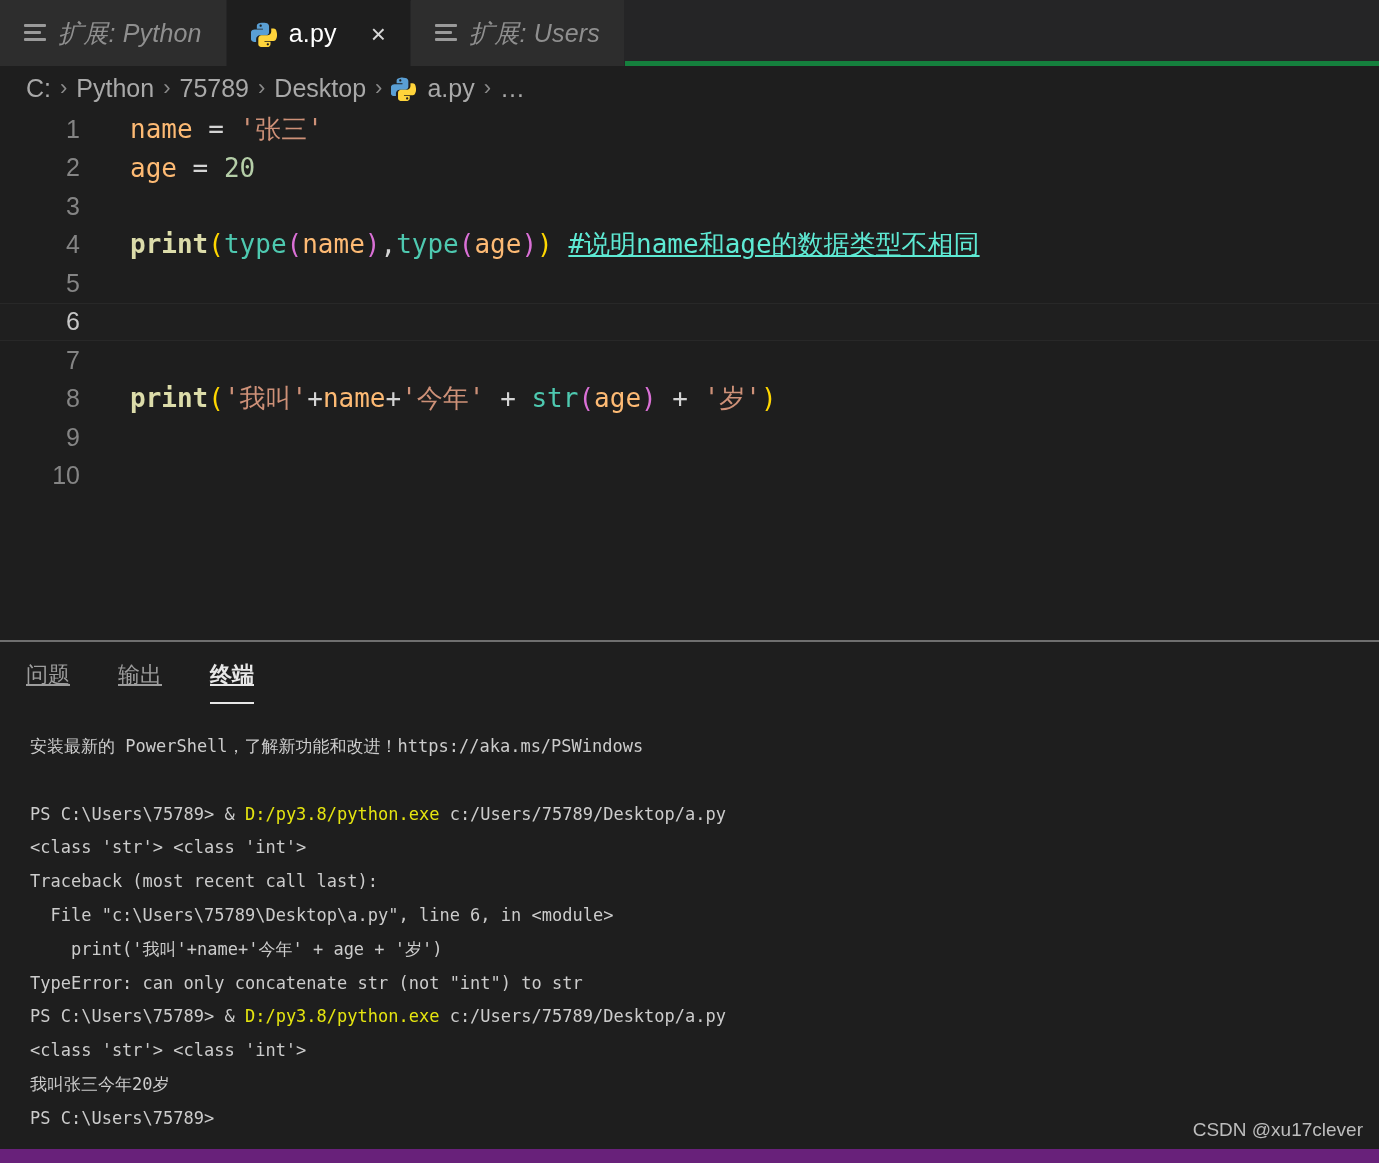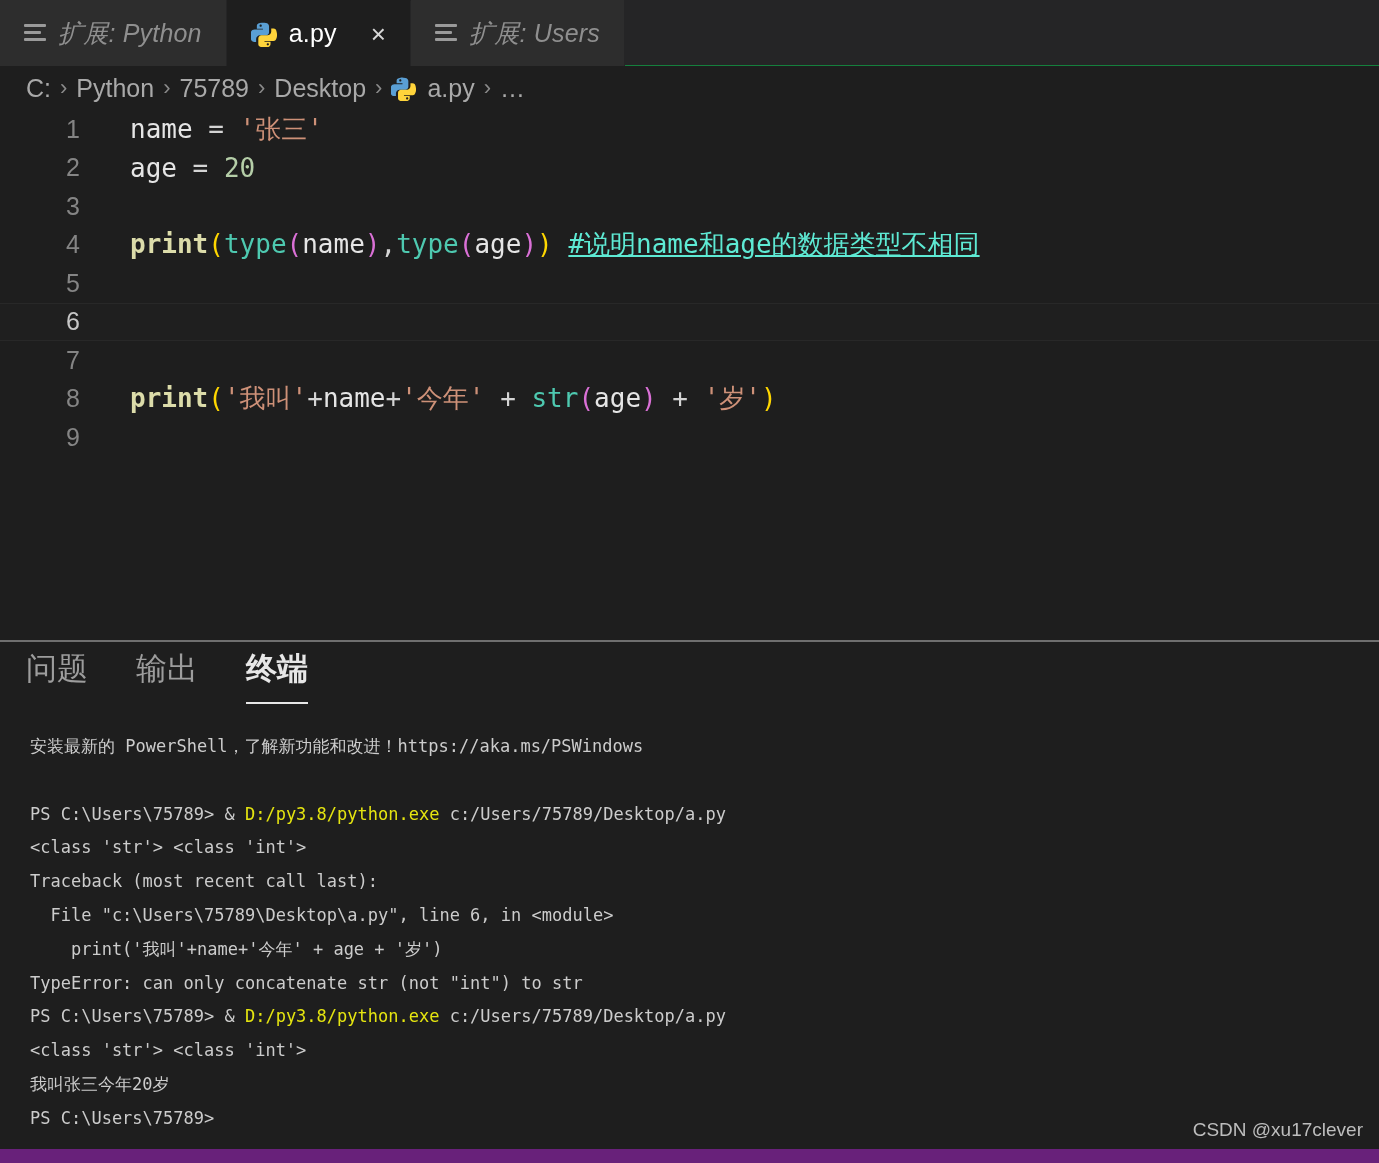--- a/index.html
+++ b/index.html
@@ -10,21 +10,21 @@
     background: #1e1e1e;
     font-family: "Liberation Sans", sans-serif;
   }
   #app { position: relative; width: 1379px; height: 1163px; background: #1e1e1e; }
 
   
   .tabbar {
     display: flex;
     height: 66px;
     background: #252526;
-    border-bottom: 1px solid #15803d;
+    border-bottom: 5px solid #15803d;
   }
   .tab {
     display: flex;
     align-items: center;
     gap: 12px;
     padding: 0 24px;
     height: 66px;
     background: #2d2d2d;
     color: #8f8f8f;
     font-size: 25px;
@@ -101,21 +101,21 @@
     background: #1f1f1f;
     box-shadow: inset 0 1px 0 #282828, inset 0 -1px 0 #282828;
   }
   .code-line.active .code-text::before {
     content: "";
     position: absolute;
     left: 38px; top: -4px;
     width: 2px; height: 34px;
     background: #d4d4d4;
   }
-  .tk-var  { color: #e5e5e5; }
+  .tk-var  { color: #fdba74; }
   .tk-op   { color: #d4d4d4; }
   .tk-str  { color: #ce9178; }
   .tk-num  { color: #b5cea8; }
   .tk-fn   { color: #dcdcaa; font-weight: bold; }
   .tk-type { color: #4ec9b0; }
   .tk-com  { color: #5eead4; text-decoration: underline; }
   .tk-p1   { color: #ffd700; }
   .tk-p2   { color: #da70d6; }
 
   
@@ -128,25 +128,26 @@
     display: flex;
     align-items: flex-end;
     gap: 0;
     height: 62px;
     padding: 0 26px;
     background: #1e1e1e;
   }
   .ptab {
     position: relative;
     color: #9d9d9d;
-    font-size: 31px;
+    font-size: 22px;
     padding: 0 22px 14px 0;
     margin-right: 26px;
     cursor: pointer;
     white-space: nowrap;
+    text-decoration: underline;
   }
   .ptab.active { color: #e7e7e7; font-weight: bold; }
   .ptab.active::after {
     content: "";
     position: absolute;
     left: 0; right: 22px; bottom: 0;
     height: 2px;
     background: #e7e7e7;
   }
   .terminal {
@@ -225,20 +226,21 @@
   <div class="editor" id="editor">
       <div class="code-line"><div class="gutter">1</div><div class="code-text"><span class="tk-var">name</span><span class="tk-op"> </span><span class="tk-op">=</span><span class="tk-op"> </span><span class="tk-str">'张三'</span></div></div>
       <div class="code-line"><div class="gutter">2</div><div class="code-text"><span class="tk-var">age</span><span class="tk-op"> = </span><span class="tk-num">20</span></div></div>
       <div class="code-line"><div class="gutter">3</div><div class="code-text"></div></div>
       <div class="code-line"><div class="gutter">4</div><div class="code-text"><span class="tk-fn">print</span><span class="tk-p1">(</span><span class="tk-type">type</span><span class="tk-p2">(</span><span class="tk-var">name</span><span class="tk-p2">)</span><span class="tk-op">,</span><span class="tk-type">type</span><span class="tk-p2">(</span><span class="tk-var">age</span><span class="tk-p2">)</span><span class="tk-p1">)</span><span class="tk-op"> </span><span class="tk-com">#说明name和age的数据类型不相同</span></div></div>
       <div class="code-line"><div class="gutter">5</div><div class="code-text"></div></div>
       <div class="code-line active"><div class="gutter">6</div></div>
       <div class="code-line"><div class="gutter">7</div><div class="code-text"></div></div>
       <div class="code-line"><div class="gutter">8</div><div class="code-text"><span class="tk-fn">print</span><span class="tk-p1">(</span><span class="tk-str">'我叫'</span><span class="tk-op">+</span><span class="tk-var">name</span><span class="tk-op">+</span><span class="tk-str">'今年'</span><span class="tk-op"> + </span><span class="tk-type">str</span><span class="tk-p2">(</span><span class="tk-var">age</span><span class="tk-p2">)</span><span class="tk-op"> + </span><span class="tk-str">'岁'</span><span class="tk-p1">)</span></div></div>
       <div class="code-line"><div class="gutter">9</div><div class="code-text"></div></div>
+      <div class="code-line"><div class="gutter">10</div><div class="code-text"></div></div>
     </div>
 
   <div class="panel-divider"></div>
 
   <div class="panel">
     <div class="panel-tabs" id="panel-tabs">
         <div class="ptab">问题</div>
         <div class="ptab">输出</div>
         <div class="ptab active">终端</div>
       </div>

